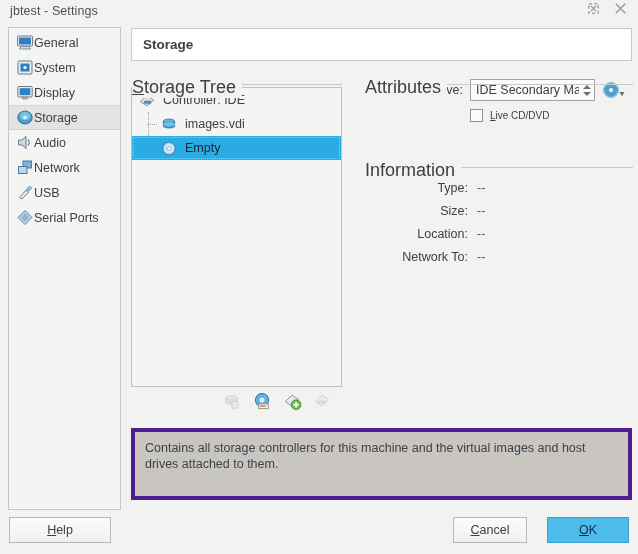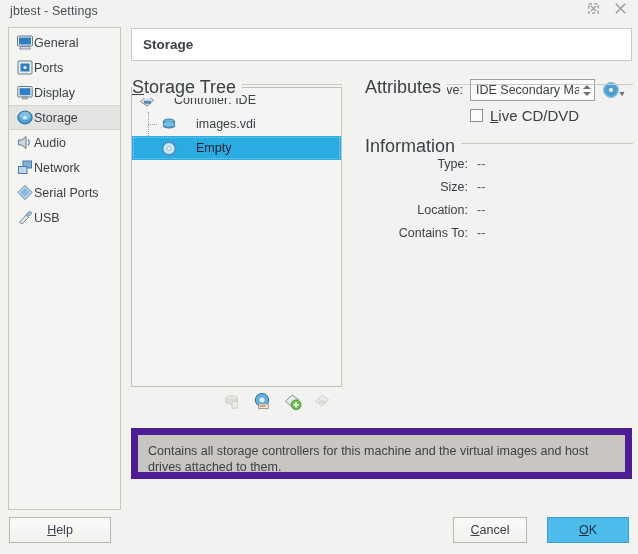--- a/index.html
+++ b/index.html
@@ -144,21 +144,21 @@
     border: 1px solid #c0c0bc;
     box-sizing: border-box;
     overflow: hidden;
   }
   .tree-row {
     height: 24px;
     display: flex;
     align-items: center;
     position: relative;
     padding-left: 6px;
-    gap: 18px;
+    gap: 7px;
     cursor: default;
   }
   .tree-row.child { padding-left: 28px; }
   .tree-row.selected {
     background: #2aabe2;
     outline: 1px dotted #7fd0ef;
     outline-offset: -2px;
   }
   .tree-row.selected .tree-label { color: #223; }
   .tree-label {
@@ -268,21 +268,21 @@
     padding-left: 106px;
     gap: 7px;
   }
   .checkbox {
     width: 13px; height: 13px;
     border: 1px solid #8d9196;
     background: #fbfbfa;
     box-sizing: border-box;
     cursor: default;
   }
-  .chk-label { font-size: 15px; color: #3b4149; }
+  .chk-label { font-size: 10px; color: #3b4149; }
   .info-row {
     display: flex;
     align-items: center;
     height: 23px;
   }
   .info-label {
     width: 104px;
     text-align: right;
     padding-right: 9px;
     font-size: 12.5px;
@@ -290,23 +290,23 @@
     white-space: nowrap;
   }
   .info-value { font-size: 12.5px; color: #52585f; }
 
   
   .desc-box {
     position: absolute;
     left: 2px;
     top: 403px;
     right: 3px;
-    height: 51px;
+    height: 72px;
     background: #c9c6c2;
-    border: 7px solid #4c1d95;
+    border: 4px solid #4c1d95;
     box-sizing: border-box;
     padding: 8px 10px;
   }
   .desc-text {
     font-size: 12.5px;
     color: #3b4149;
     line-height: 16px;
   }
 
   
@@ -378,21 +378,21 @@
       </svg>
       <span class="side-label">General</span>
     </div>
 
     <div class="side-item">
       <svg class="ico" viewBox="0 0 18 17">
         <rect x="2" y="2" width="14" height="13" rx="1" fill="#e9eef2" stroke="#6d7b86"></rect>
         <rect x="4.5" y="4.5" width="9" height="8" fill="#2f7fc4"></rect>
         <circle cx="9" cy="8.5" r="1.6" fill="#fff"></circle>
       </svg>
-      <span class="side-label">Ports</span>
+      <span class="side-label">System</span>
     </div>
 
     <div class="side-item">
       <svg class="ico" viewBox="0 0 18 17">
         <rect x="1.8" y="2.5" width="14.4" height="10.5" rx="1" fill="#e9eef2" stroke="#6d7b86"></rect>
         <rect x="3.6" y="4.2" width="10.8" height="7" fill="#2f7fc4"></rect>
         <rect x="6.5" y="13" width="5" height="2" fill="#b9c2c9" stroke="#6d7b86" stroke-width=".6"></rect>
       </svg>
       <span class="side-label">Display</span>
     </div>
@@ -417,32 +417,32 @@
     <div class="side-item">
       <svg class="ico" viewBox="0 0 18 17">
         <rect x="7" y="2" width="8.5" height="7" fill="#7fb3dc" stroke="#4a7ba3"></rect>
         <rect x="2.5" y="7.5" width="8.5" height="7" fill="#bcd6ea" stroke="#4a7ba3"></rect>
       </svg>
       <span class="side-label">Network</span>
     </div>
 
     <div class="side-item">
       <svg class="ico" viewBox="0 0 18 17">
+        <path d="M3.5 13.5 L10 6 L12.5 8.5 L6 15 Z" fill="#dfe6eb" stroke="#6d7b86" stroke-width=".9"></path>
+        <path d="M10.5 5 L13.8 2.2 L15.6 4 L12.8 7.2 Z" fill="#9cc3e0" stroke="#5d86a6" stroke-width=".9"></path>
+      </svg>
+      <span class="side-label">USB</span>
+    </div>
+
+    <div class="side-item">
+      <svg class="ico" viewBox="0 0 18 17">
         <path d="M9 1.5 L16 8.5 L9 15.5 L2 8.5 Z" fill="#bdd6e8" stroke="#5d86a6"></path>
         <path d="M9 4 L13.5 8.5 L9 13 L4.5 8.5 Z" fill="#7fb3dc" opacity=".85"></path>
       </svg>
       <span class="side-label">Serial Ports</span>
-    </div>
-
-    <div class="side-item">
-      <svg class="ico" viewBox="0 0 18 17">
-        <path d="M3.5 13.5 L10 6 L12.5 8.5 L6 15 Z" fill="#dfe6eb" stroke="#6d7b86" stroke-width=".9"></path>
-        <path d="M10.5 5 L13.8 2.2 L15.6 4 L12.8 7.2 Z" fill="#9cc3e0" stroke="#5d86a6" stroke-width=".9"></path>
-      </svg>
-      <span class="side-label">USB</span>
     </div>
 
   </div>
 
   <div class="pane">
 
     <div class="page-header">
       <span class="page-header-title">Storage</span>
     </div>
 
@@ -526,39 +526,39 @@
             <path d="M17.5 11 L22.5 11 L20 15.2 Z" fill="#6a7179"></path>
           </svg>
         </span>
       </div>
 
       <div class="chk-row">
         <span class="checkbox"></span>
         <span class="chk-label"><span class="u">L</span>ive CD/DVD</span>
       </div>
 
-      <div style="position:relative; height:24px;">
+      <div style="position:relative; height:24px;margin-top:24px;">
         <span class="group-title" style="left:1px; top:8px;">Information</span>
         <div class="group-rule" style="left:66px; top:15px; right:0;"></div>
       </div>
 
       <div class="info-row">
         <span class="info-label">Type:</span>
         <span class="info-value">--</span>
       </div>
       <div class="info-row">
         <span class="info-label">Size:</span>
         <span class="info-value">--</span>
       </div>
       <div class="info-row">
         <span class="info-label">Location:</span>
         <span class="info-value">--</span>
       </div>
       <div class="info-row">
-        <span class="info-label">Contains To:</span>
+        <span class="info-label">Network To:</span>
         <span class="info-value">--</span>
       </div>
     </div>
 
     <div class="desc-box">
       <span class="desc-text">Contains all storage controllers for this machine and the virtual images and host drives attached to them.</span>
     </div>
   </div>
 
   <div class="btn help-btn">

